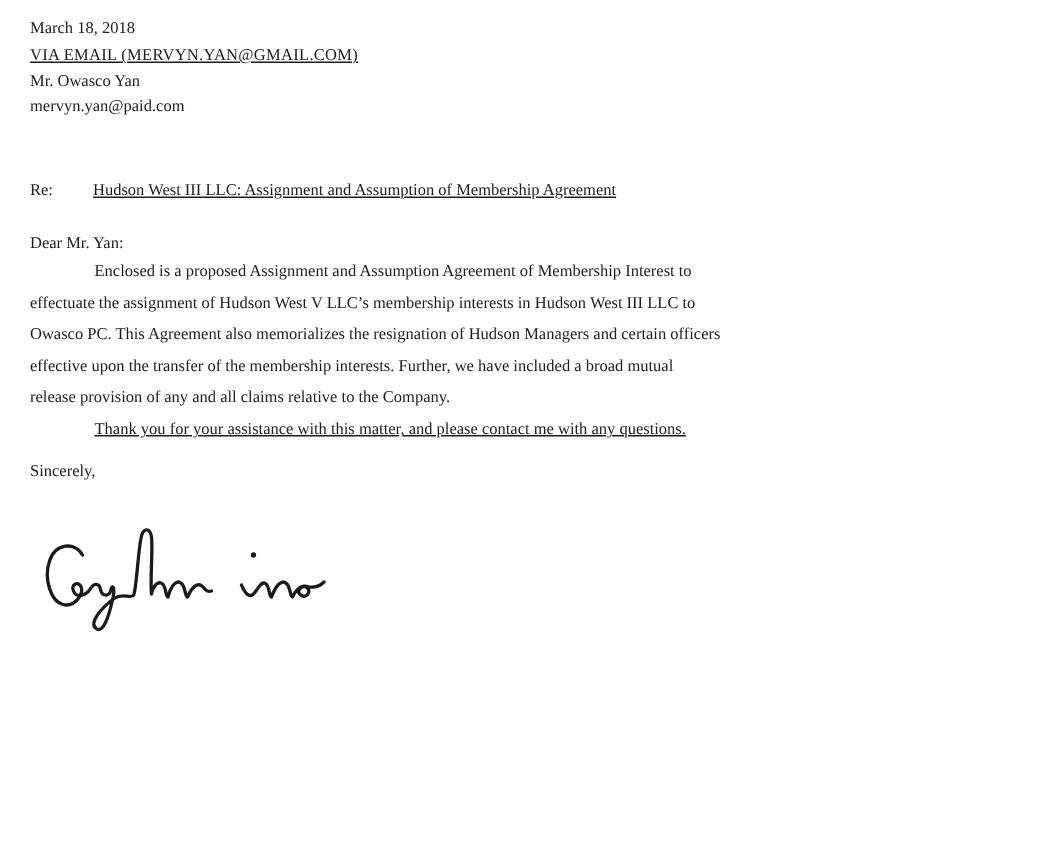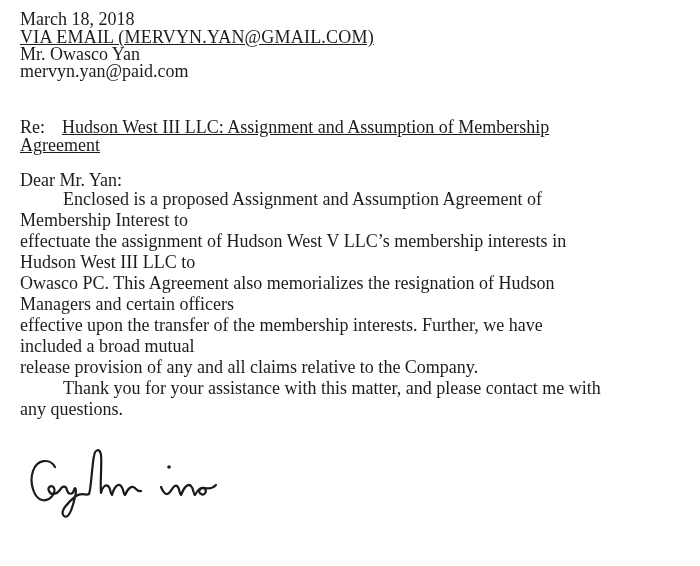--- a/index.html
+++ b/index.html
@@ -9,21 +9,21 @@
   }
   .page {
     position: relative;
     width: 620px;
     height: 566px;
     box-sizing: border-box;
     padding: 11px 14px 0 20px;
     background: #ffffff;
     overflow: hidden;
     font-family: "Liberation Serif", "DejaVu Serif", serif;
-    font-size: 18px;
+    font-size: 11px;
     color: #1c1c1e;
   }
   .page p { margin: 0; }
   .line       { line-height: 17px; }
   .date-line  { margin-bottom: 17px; }
   .via-line   {
     font-weight: normal;
     text-decoration: underline;
     line-height: 18px;
     margin-bottom: 17px;
@@ -33,21 +33,21 @@
   .re-line    { line-height: 18px; margin-bottom: 17px; }
   .re-label   { display: inline-block; width: 42px; margin-top: 24px; }
   .re-subject { text-decoration: underline; }
   .salutation { line-height: 18px; margin-bottom: 17px; }
   .para {
     white-space: pre-line;
     text-indent: 43px;
     line-height: 21px;
     margin-bottom: 5px;
   }
-  .para.last { margin-bottom: 8px; }
+  .para.last { margin-bottom: 8px; text-decoration: underline; }
   .closing    { line-height: 18px; }
   .sig-wrap   {
     margin: 26px 0 4px 8px;
     width: 210px;
     height: 80px;
   }
   .sig-wrap svg { display: block; }
   .sig-stroke {
     fill: none;
     stroke: #1a1a1d;
@@ -79,20 +79,21 @@
 
   <p class="para">Enclosed is a proposed Assignment and Assumption Agreement of Membership Interest to
 effectuate the assignment of Hudson West V LLC’s membership interests in Hudson West III LLC to
 Owasco PC. This Agreement also memorializes the resignation of Hudson Managers and certain officers
 effective upon the transfer of the membership interests. Further, we have included a broad mutual
 release provision of any and all claims relative to the Company.</p>
 
 
   <p class="para last">Thank you for your assistance with this matter, and please contact me with any questions.</p>
 
+  <p class="line closing">Sincerely,</p>
 
   <div class="sig-wrap">
     <svg width="210" height="80" viewBox="0 0 210 80" aria-hidden="true">
 
       <path class="sig-stroke" d="
         M 27 21
         C 22 12, 9 13, 5 25
         C 1 37, 6 52, 14 54
         C 22 56, 28 47, 26 42
         C 24 38, 19 41, 21 45

